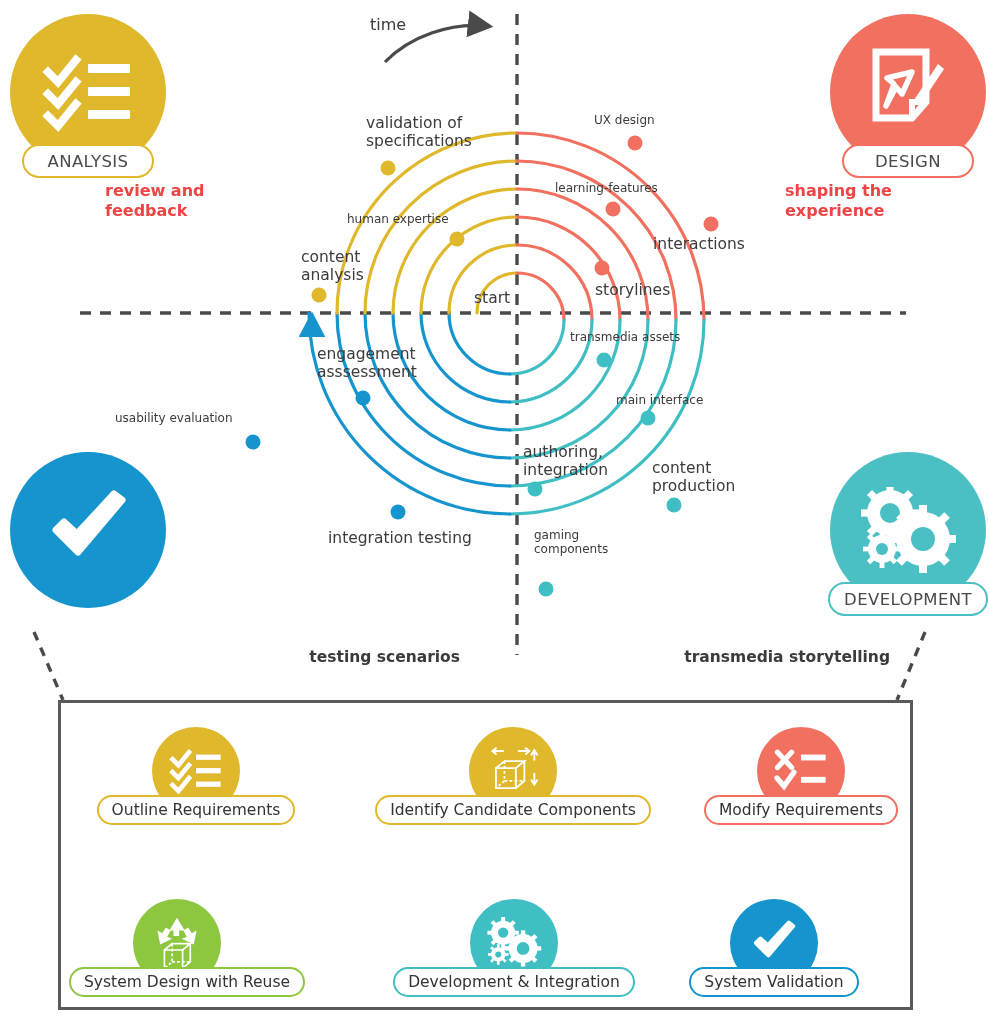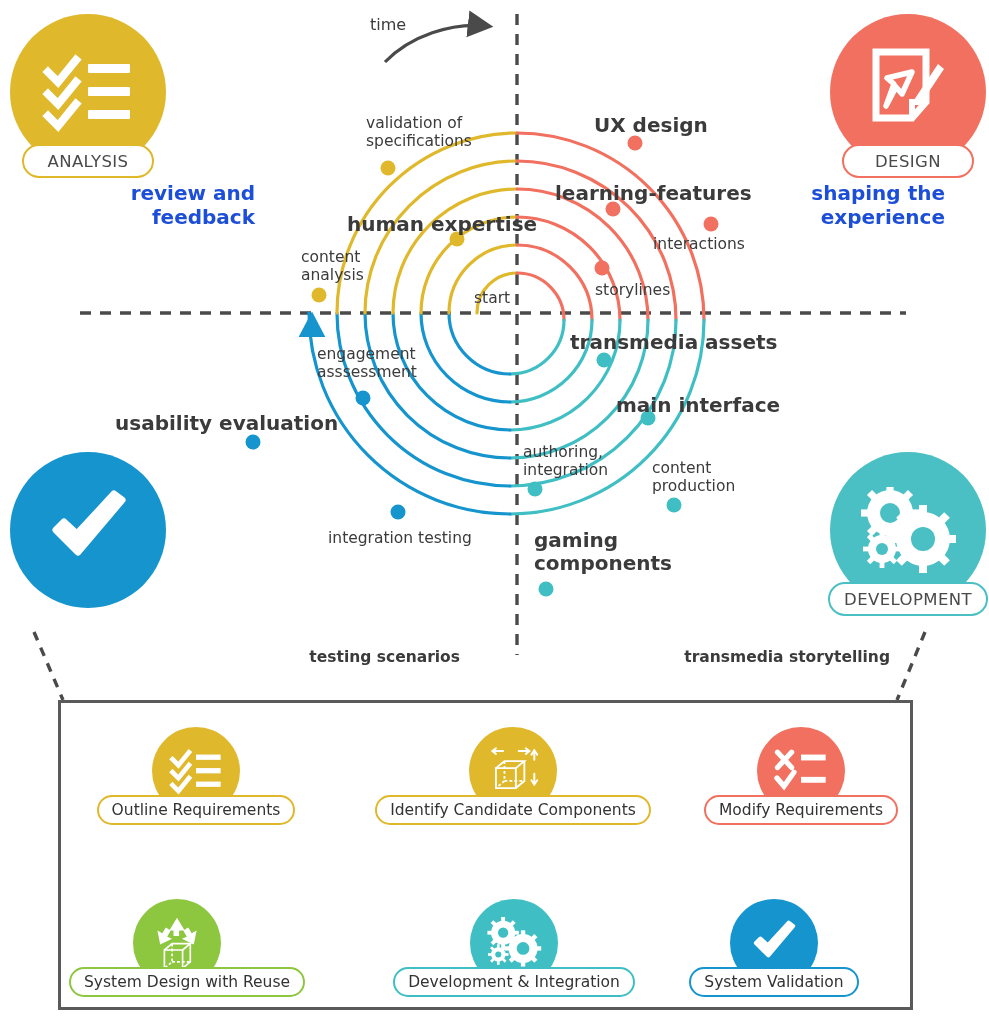--- a/index.html
+++ b/index.html
@@ -11,22 +11,22 @@
   
   .badge{position:absolute;width:156px;display:flex;flex-direction:column;align-items:center;}
   .badge .disc{width:156px;height:156px;border-radius:50%;display:flex;align-items:center;justify-content:center;}
   .badge .pill{margin-top:-26px;min-width:132px;height:34px;border-radius:18px;background:#fff;
        border:2.4px solid #999;display:flex;align-items:center;justify-content:center;
        font-size:16.5px;letter-spacing:.4px;color:#4a4a4a;padding:0 14px;box-sizing:border-box;z-index:3;}
   .badge .disc svg{display:block;}
 
   
   .lbl{position:absolute;font-size:15.5px;line-height:1.16;color:#3b3b3b;white-space:pre;}
-  .lbl.b{font-weight:bold;font-size:20px;}
-  .corner{position:absolute;font-weight:bold;font-size:20px;line-height:1.22;color:#1d4ed8;white-space:pre;text-align:right;}
+  .lbl.b{font-weight:normal;font-size:12px;}
+  .corner{position:absolute;font-weight:bold;font-size:16px;line-height:1.22;color:#ef4444;white-space:pre;text-align:left;}
   .footnote{position:absolute;font-size:15.5px;line-height:1.2;color:#3b3b3b;white-space:pre;text-align:right;}
   .footnote .t{font-weight:bold;}
   .timelbl{position:absolute;font-size:16px;color:#3b3b3b;}
 
   
   .panel{position:absolute;left:58px;top:700px;width:855px;height:310px;
          border:3px solid #5a5a5a;box-sizing:border-box;background:#fff;}
   .node{position:absolute;display:flex;flex-direction:column;align-items:center;}
   .node .disc{width:88px;height:88px;border-radius:50%;display:flex;align-items:center;justify-content:center;}
   .node .pill{margin-top:-20px;height:30px;border-radius:16px;background:#fff;border:2.2px solid #999;

